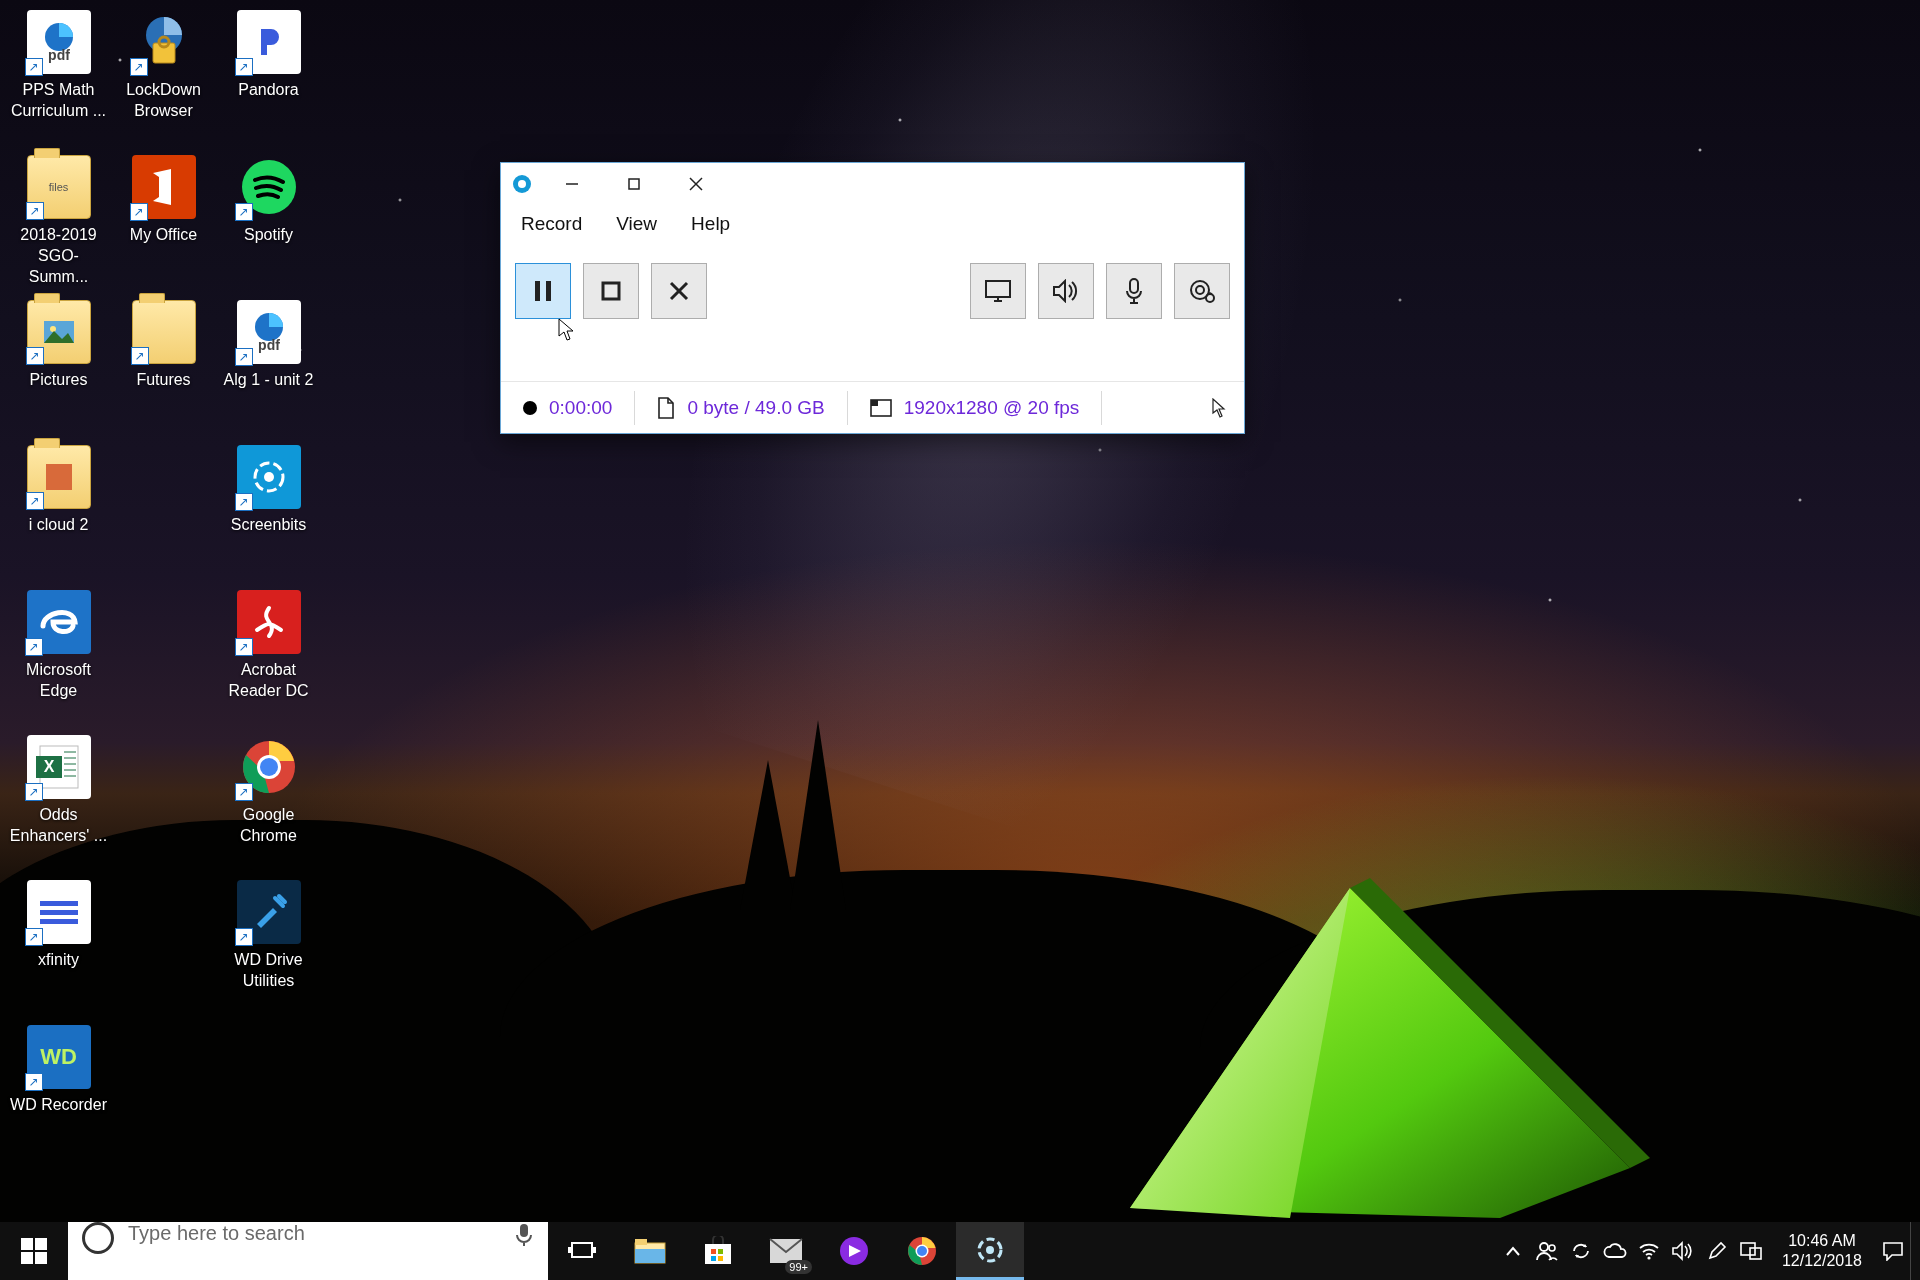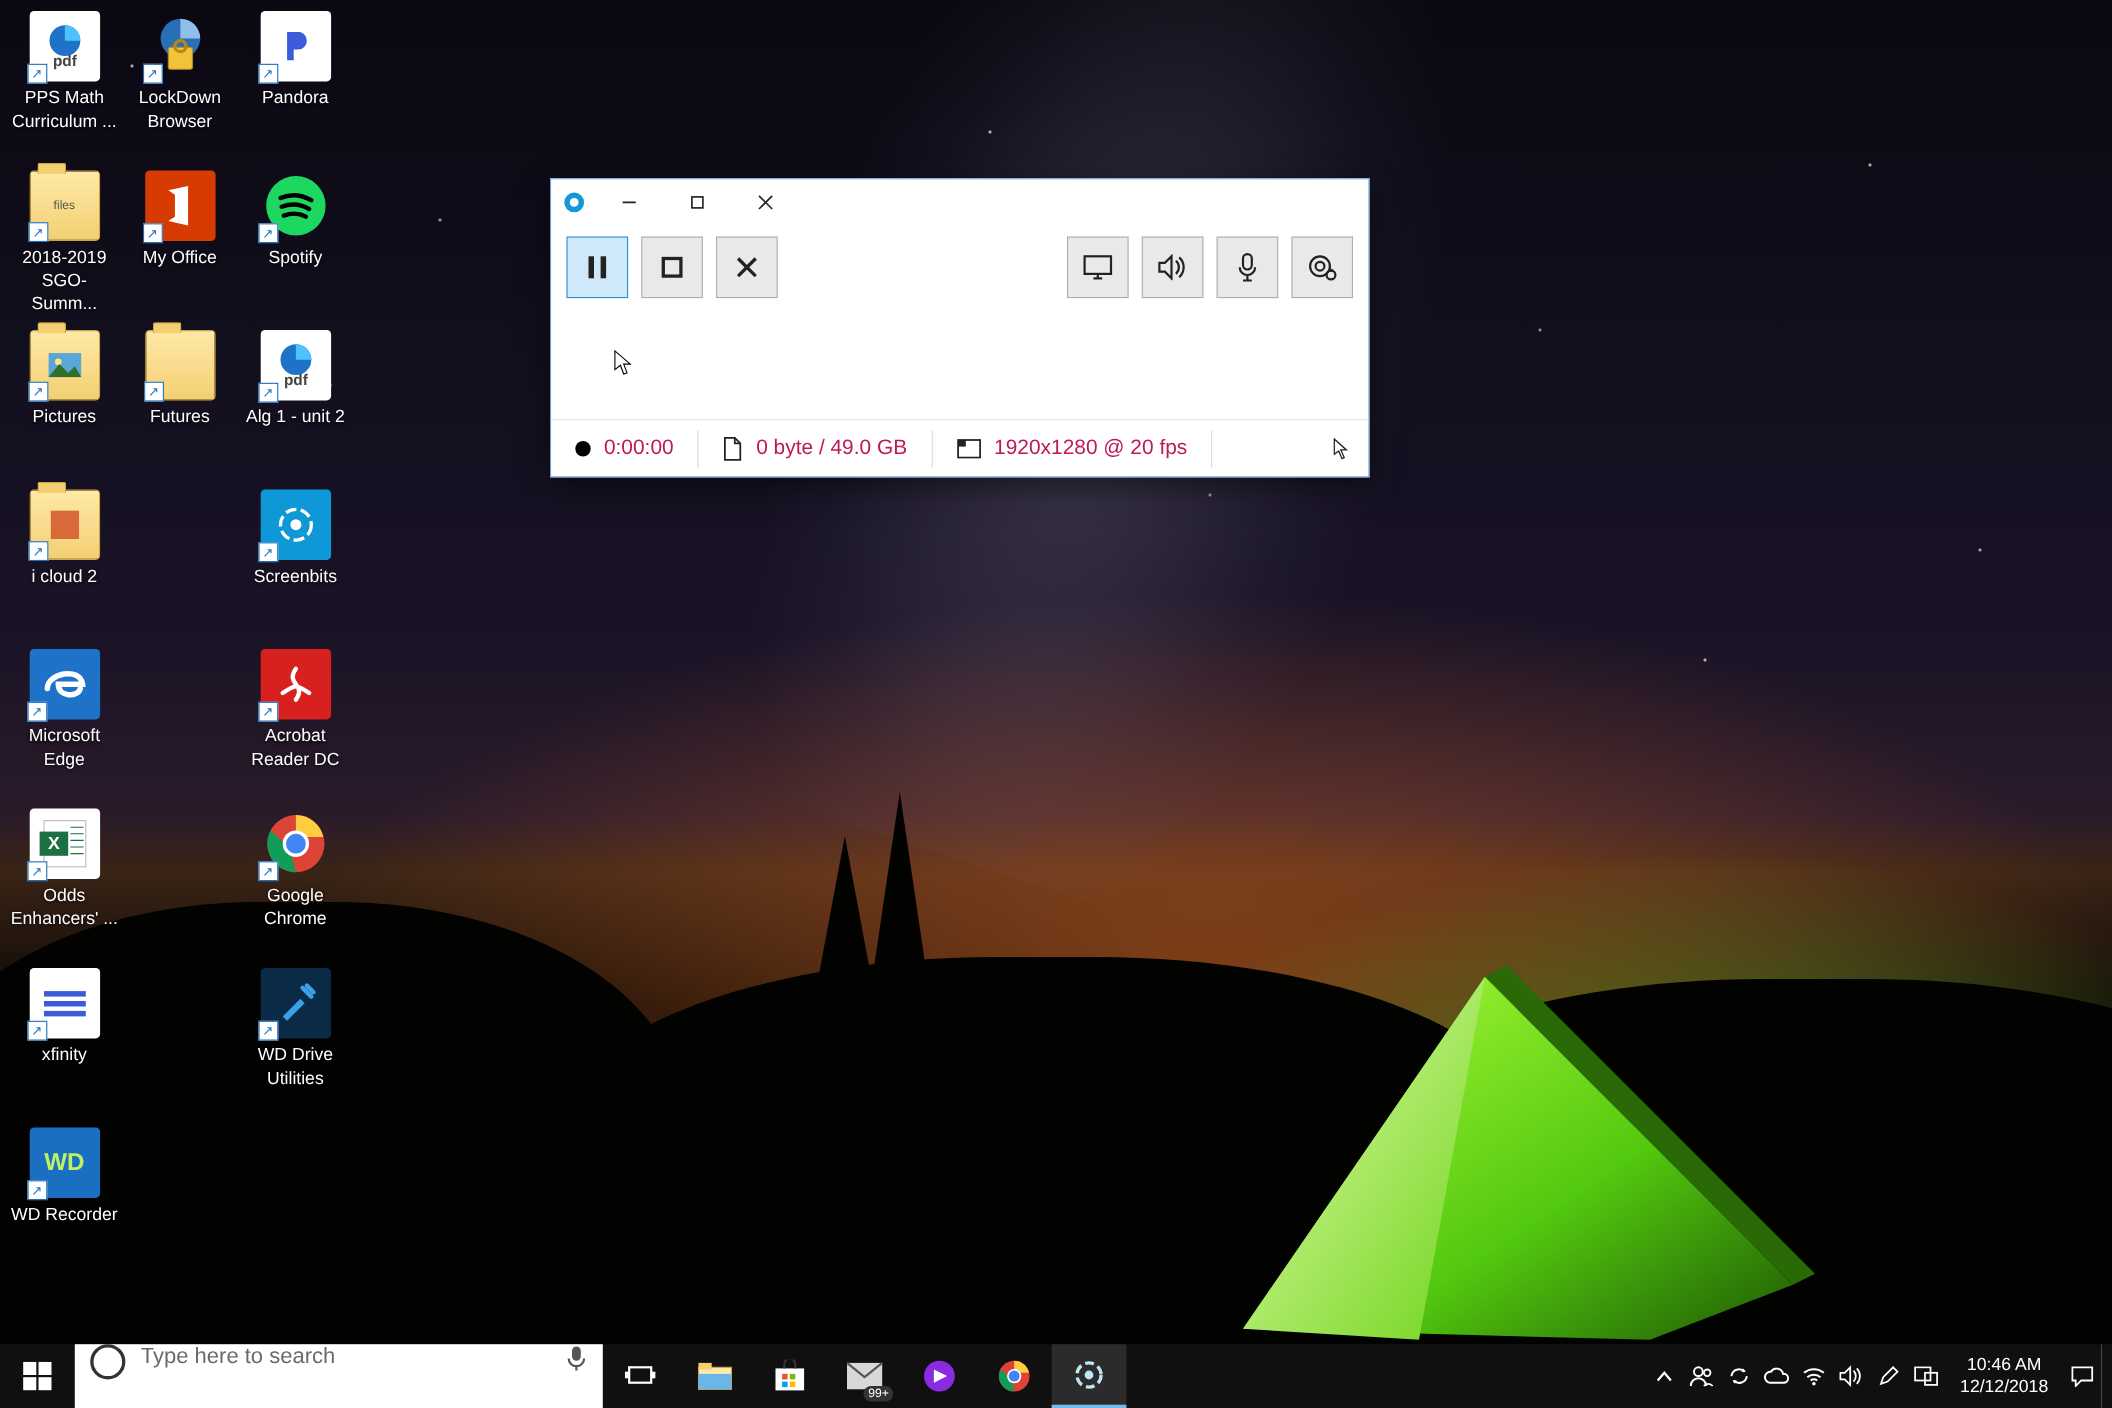--- a/index.html
+++ b/index.html
@@ -55,21 +55,21 @@
 .titlebar .app-icon { width:22px; height:22px; margin-right:8px;}
 .titlebar .title { font-size:17px; color:#111; flex:1;}
 .winbtns { display:flex; height:100%;}
 .winbtn { width:62px; height:42px; display:flex; align-items:center; justify-content:center; color:#222; cursor:pointer;}
 .menubar { display:flex; gap:30px; padding:4px 18px 14px 18px;}
 .menuitem { font-size:19px; color:#111; cursor:pointer; padding:4px 2px;}
 .toolbar { display:flex; padding:10px 14px; gap:12px;}
 .spacer{ flex:1;}
 .tbtn { width:56px; height:56px; border:1px solid #adadad; background:#e9e9e9; display:flex; align-items:center; justify-content:center; cursor:pointer;}
 .tbtn.active { background:#cfe9fb; border-color:#2b90d9;}
-.statusbar { position:absolute; bottom:0; left:0; right:0; height:52px; border-top:1px solid #e6e6e6; display:flex; align-items:center; font-size:19px; color:#be185d;}
+.statusbar { position:absolute; bottom:0; left:0; right:0; height:52px; border-top:1px solid #e6e6e6; display:flex; align-items:center; font-size:19px; color:#6d28d9;}
 .scell { padding:0 22px; display:flex; align-items:center; gap:12px; height:34px;}
 .sdiv { width:1px; height:34px; background:#d9d9d9;}
 .rec-dot{ width:14px; height:14px; background:#000; border-radius:50%;}
 .cursor-ptr svg{ width:14px; height:20px;}
 
 
 .taskbar { position:absolute; bottom:0; left:0; right:0; height:58px; background:#101010; display:flex; align-items:center; color:#fff;}
 .taskbtn { width:68px; height:58px; display:flex; align-items:center; justify-content:center; cursor:pointer;}
 .taskbtn.active { background:#2b2b2b; border-bottom:3px solid #76b9ed;}
 .search { display:flex; align-items:flex-start; background:#fff; height:58px; width:480px; color:#555;}
@@ -346,20 +346,25 @@
           </div>
         <div class="winbtn close">
             <svg width="14" height="14">
               <line x1="1" y1="1" x2="13" y2="13" stroke="currentColor" stroke-width="1.5"></line>
               <line x1="13" y1="1" x2="1" y2="13" stroke="currentColor" stroke-width="1.5"></line>
             </svg>
           </div>
       </div>
     </div>
 
+    <div class="menubar">
+      <div class="menuitem">Record</div>
+      <div class="menuitem">View</div>
+      <div class="menuitem">Help</div>
+    </div>
 
     <div class="toolbar">
       <div class="tbtn active">
         <svg width="22" height="24" viewBox="0 0 22 24">
             <rect x="3" y="2" width="5" height="20" fill="#222"></rect>
             <rect x="14" y="2" width="5" height="20" fill="#222"></rect>
           </svg>
       </div>
       <div class="tbtn">
         <svg width="22" height="22">

